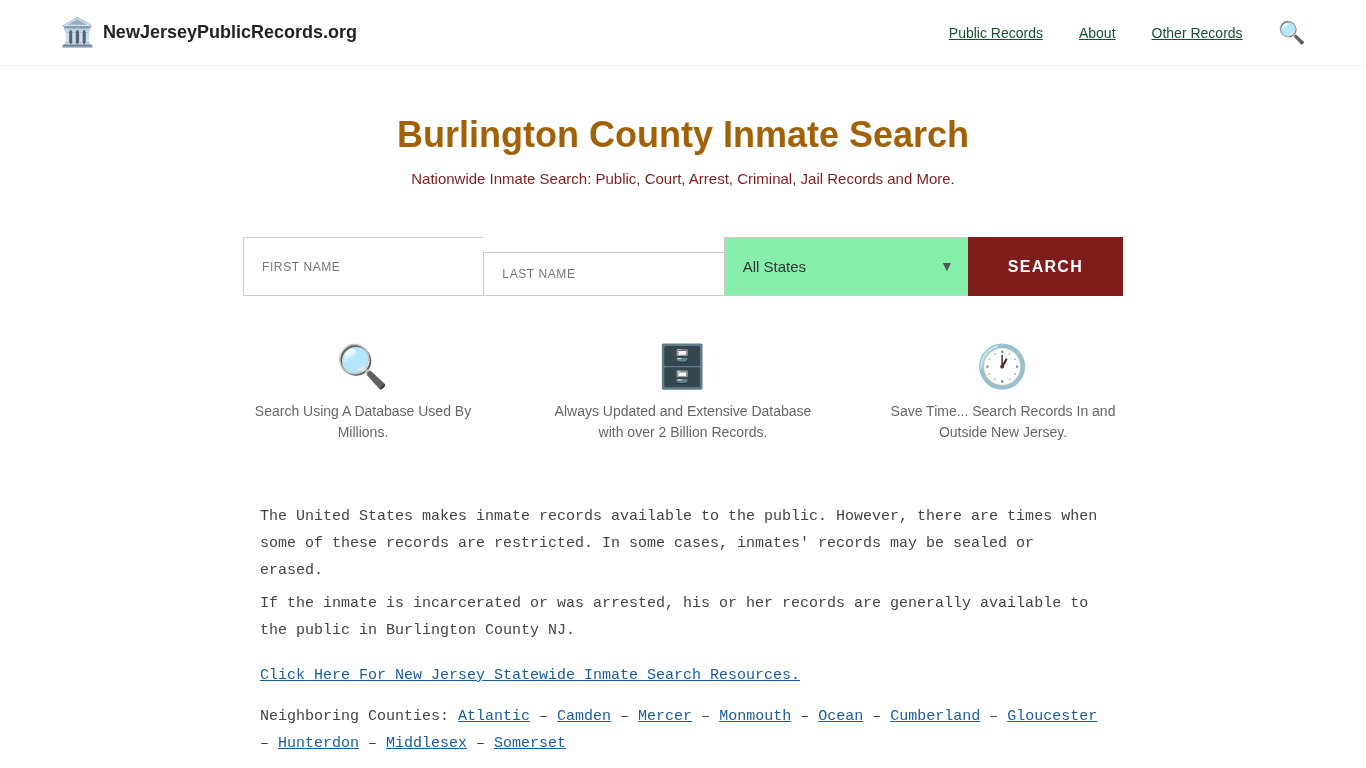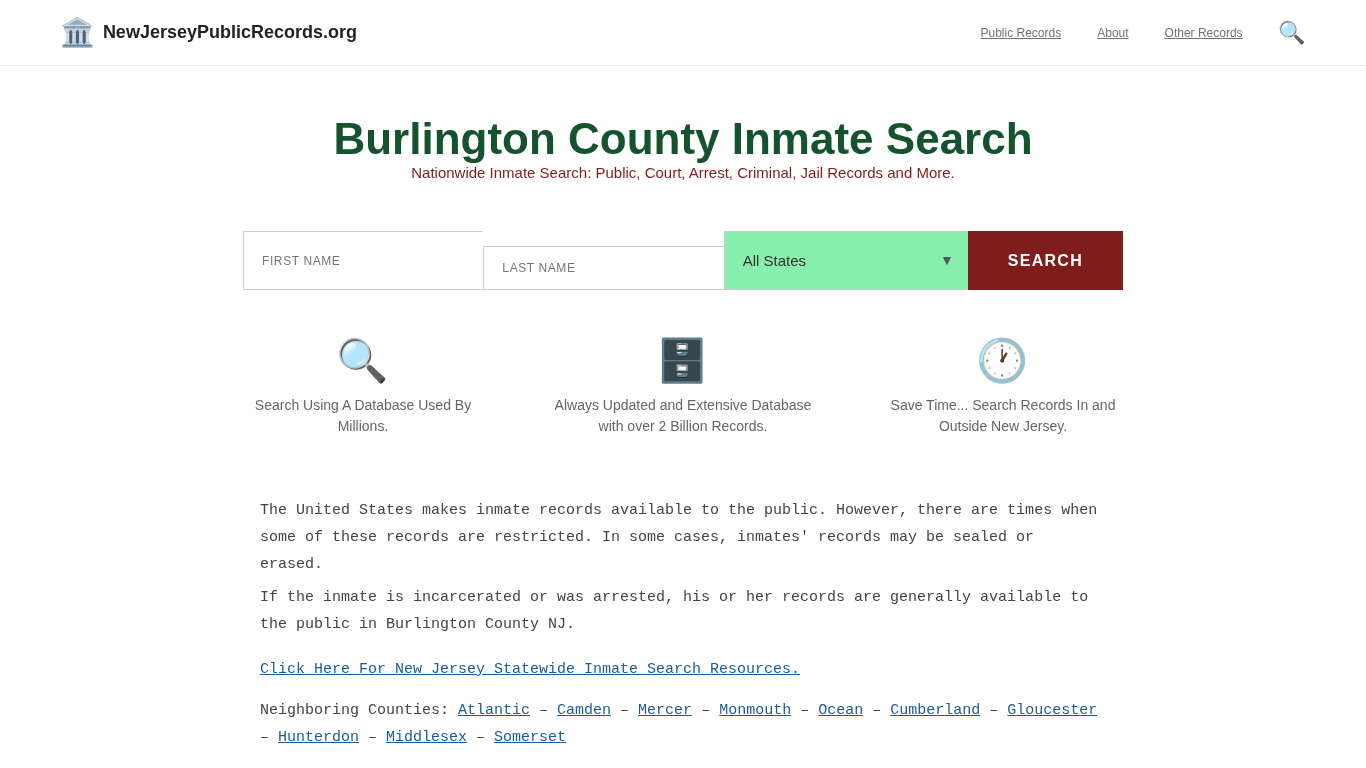--- a/index.html
+++ b/index.html
@@ -28,41 +28,42 @@
       color: #222;
       font-family: Arial, sans-serif;
     }
     nav {
       display: flex;
       align-items: center;
       gap: 36px;
     }
     nav a {
       text-decoration: underline;
-      color: #737373;
-      font-family: Arial, sans-serif;
-      font-size: 12px;
+      color: #14532d;
+      font-family: Arial, sans-serif;
+      font-size: 14px;
       cursor: pointer;
     }
     .search-icon-nav {
       font-size: 22px;
       color: #222;
       cursor: pointer;
     }
 
     
     .hero {
       text-align: center;
       padding: 48px 60px 32px;
     }
     .hero h1 {
-      font-size: 44px;
-      font-weight: bold;
-      color: #14532d;
-      font-family: Arial, sans-serif;
+      font-size: 36px;
+      font-weight: bold;
+      color: #a16207;
+      font-family: Arial, sans-serif;
+      margin-bottom: 14px;
     }
     .hero p {
       font-size: 15px;
       color: #7f1d1d;
       font-family: Liberation Sans, sans-serif;
     }
 
     
     .search-bar {
       display: flex;

